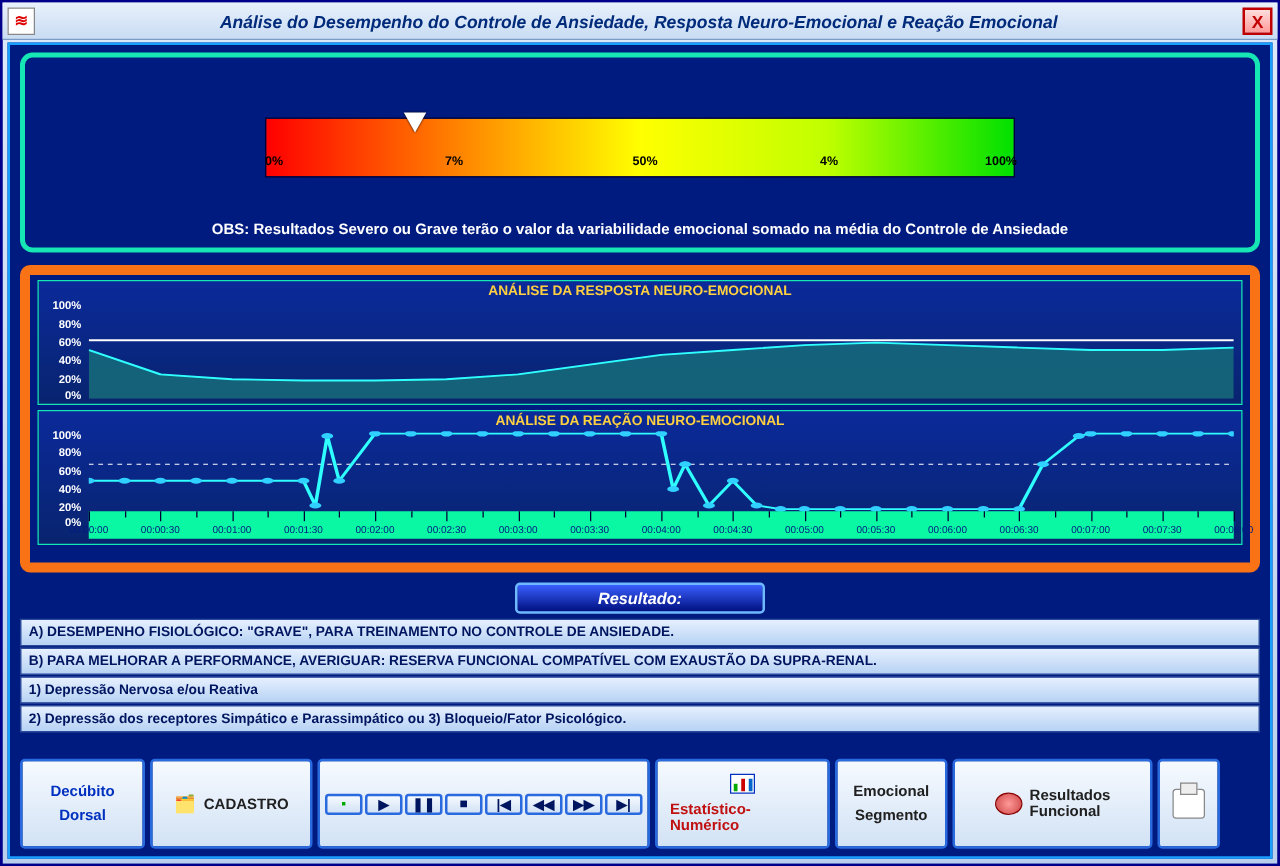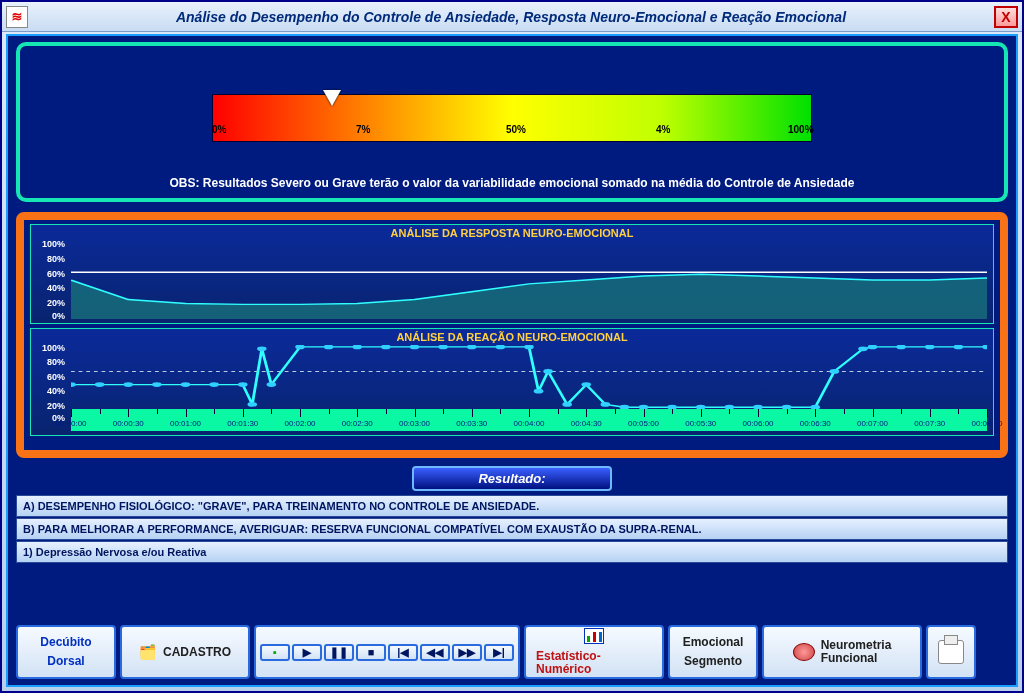--- a/index.html
+++ b/index.html
@@ -38,21 +38,21 @@
   .x-axis { position:absolute; left:40px; right:6px; height:22px; bottom:4px; color:#001b80; font-size:8px; background:#0af7a4; }
   .x-axis .tick { position:absolute; top:10px; transform:translateX(-50%); }
   .x-axis .tickline { position:absolute; top:0; height:8px; border-left:1px solid #003; }
 
   
   .resultado-wrap { position:absolute; top:430px; left:8px; right:8px; }
   .resultado-header { width:200px; margin:0 auto 4px; padding:3px 0; text-align:center; background:linear-gradient(to bottom,#3a5fff,#001080); border:2px solid #6eb8ff; border-radius:4px; color:#fff; font-weight:bold; font-style:italic; font-size:13px; }
   .result-row { background:linear-gradient(to bottom,#e6f0ff,#b6d2f3); border:1px solid #2a4a9a; padding:3px 6px; font-size:11px; font-weight:bold; color:#001560; margin-bottom:1px; height:22px; display:flex; align-items:center; }
 
   
-  .toolbar { position:absolute; bottom:6px; left:8px; right:8px; height:54px; display:flex; gap:4px; align-items:stretch; }
+  .toolbar { position:absolute; bottom:6px; left:8px; right:8px; height:72px; display:flex; gap:4px; align-items:stretch; }
   .btn { background:linear-gradient(to bottom,#f6faff,#d2e2f5); border:2px solid #2a6adf; border-radius:4px; display:flex; align-items:center; justify-content:center; font-size:12px; font-weight:bold; cursor:pointer; padding:0 10px; gap:6px; }
   .btn-blue-text { color:#0030c0; }
   .btn-red-text { color:#c01010; }
   .btn-black-text { color:#202020; }
   .btn-wide { flex-direction:column; line-height:1.1; }
   .media-group { display:flex; gap:2px; }
   .media-btn { width:30px; background:linear-gradient(to bottom,#f6faff,#d2e2f5); border:2px solid #2a6adf; border-radius:3px; display:flex; align-items:center; justify-content:center; font-size:11px; color:#001560; cursor:pointer; }
 
   .mini-icon { width:18px; height:18px; display:inline-flex; align-items:center; justify-content:center; font-size:14px; }
   .brain-icon { width:22px; height:18px; border-radius:50%; background:radial-gradient(circle,#ff9999,#cc4444); border:1px solid #800; }
@@ -222,20 +222,21 @@
           </div>
       </div>
 
     </div>
 
     <div class="resultado-wrap">
       <div class="resultado-header">Resultado:</div>
       <div class="result-row">A) DESEMPENHO FISIOLÓGICO: "GRAVE", PARA TREINAMENTO NO CONTROLE DE ANSIEDADE.</div>
       <div class="result-row">B) PARA MELHORAR A PERFORMANCE, AVERIGUAR: RESERVA FUNCIONAL COMPATÍVEL COM EXAUSTÃO DA SUPRA-RENAL.</div>
       <div class="result-row">1) Depressão Nervosa e/ou Reativa</div>
+      <div class="result-row">2) Depressão dos receptores Simpático e Parassimpático ou 3) Bloqueio/Fator Psicológico.</div>
     </div>
 
     <div class="toolbar">
       <div class="btn btn-wide btn-blue-text" style="width:100px">
         <span>Decúbito</span>
         <span>Dorsal</span>
       </div>
       <div class="btn btn-black-text" style="width:130px">
         <span class="mini-icon">🗂️</span>
         <span>CADASTRO</span>
@@ -256,21 +257,21 @@
         <span class="stat-icon"></span>
         <span>Estatístico-Numérico</span>
       </div>
       <div class="btn btn-wide btn-black-text" style="width:90px">
         <span>Emocional</span>
         <span>Segmento</span>
       </div>
       <div class="btn btn-black-text" style="width:160px">
         <span class="brain-icon"></span>
         <span style="display:flex;flex-direction:column;line-height:1.1">
-          <span>Neurometria</span>
+          <span>Resultados</span>
           <span>Funcional</span>
         </span>
       </div>
       <div class="btn" style="width:50px">
         <span class="printer-icon"></span>
       </div>
     </div>
 
   </div>
 </div>

